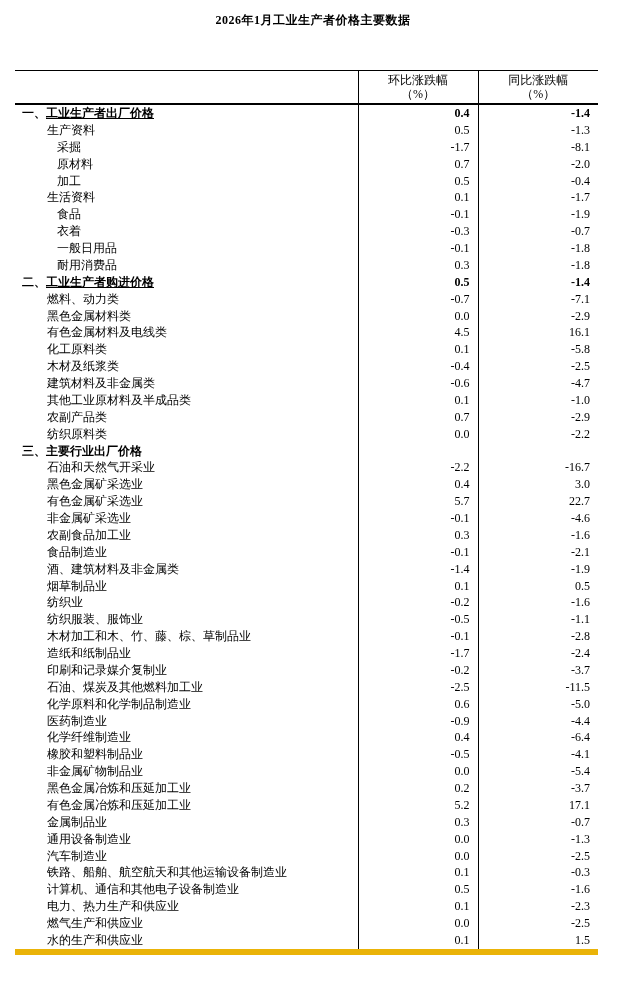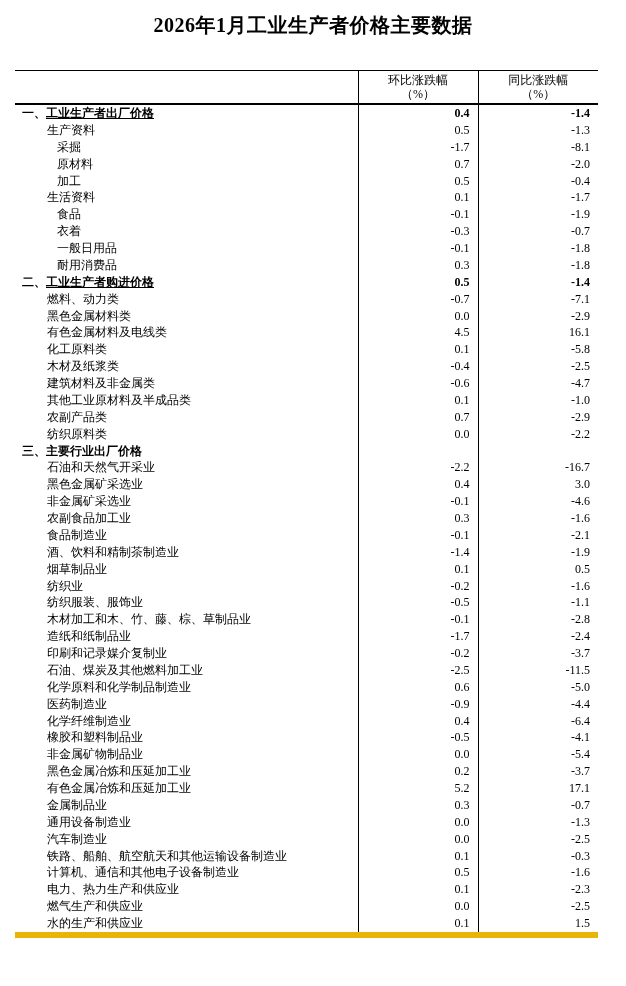--- a/index.html
+++ b/index.html
@@ -14,21 +14,21 @@
     font-family: "Liberation Serif", "DejaVu Serif", serif;
     color: #000000;
     overflow: hidden;
   }
   .doc-title {
     position: absolute;
     top: 12px;
     left: 0;
     width: 626px;
     text-align: center;
-    font-size: 20px;
+    font-size: 12px;
     font-weight: bold;
     letter-spacing: 0.5px;
   }
   .price-table-wrap {
     position: absolute;
     top: 70px;
     left: 15px;
     width: 583px;
   }
   table.price-table {
@@ -214,36 +214,41 @@
           <td class="label-cell"><span>石油和天然气开采业</span></td>
           <td class="num-cell with-left">-2.2</td>
           <td class="num-cell with-left">-16.7</td>
         </tr>
         <tr class="lvl1">
           <td class="label-cell"><span>黑色金属矿采选业</span></td>
           <td class="num-cell with-left">0.4</td>
           <td class="num-cell with-left">3.0</td>
         </tr>
         <tr class="lvl1">
+          <td class="label-cell"><span>有色金属矿采选业</span></td>
+          <td class="num-cell with-left">5.7</td>
+          <td class="num-cell with-left">22.7</td>
+        </tr>
+        <tr class="lvl1">
           <td class="label-cell"><span>非金属矿采选业</span></td>
           <td class="num-cell with-left">-0.1</td>
           <td class="num-cell with-left">-4.6</td>
         </tr>
         <tr class="lvl1">
           <td class="label-cell"><span>农副食品加工业</span></td>
           <td class="num-cell with-left">0.3</td>
           <td class="num-cell with-left">-1.6</td>
         </tr>
         <tr class="lvl1">
           <td class="label-cell"><span>食品制造业</span></td>
           <td class="num-cell with-left">-0.1</td>
           <td class="num-cell with-left">-2.1</td>
         </tr>
         <tr class="lvl1">
-          <td class="label-cell"><span>酒、饮料和精制茶制造业</span></td>
+          <td class="label-cell"><span>酒、建筑材料及非金属类</span></td>
           <td class="num-cell with-left">-1.4</td>
           <td class="num-cell with-left">-1.9</td>
         </tr>
         <tr class="lvl1">
           <td class="label-cell"><span>烟草制品业</span></td>
           <td class="num-cell with-left">0.1</td>
           <td class="num-cell with-left">0.5</td>
         </tr>
         <tr class="lvl1">
           <td class="label-cell"><span>纺织业</span></td>

